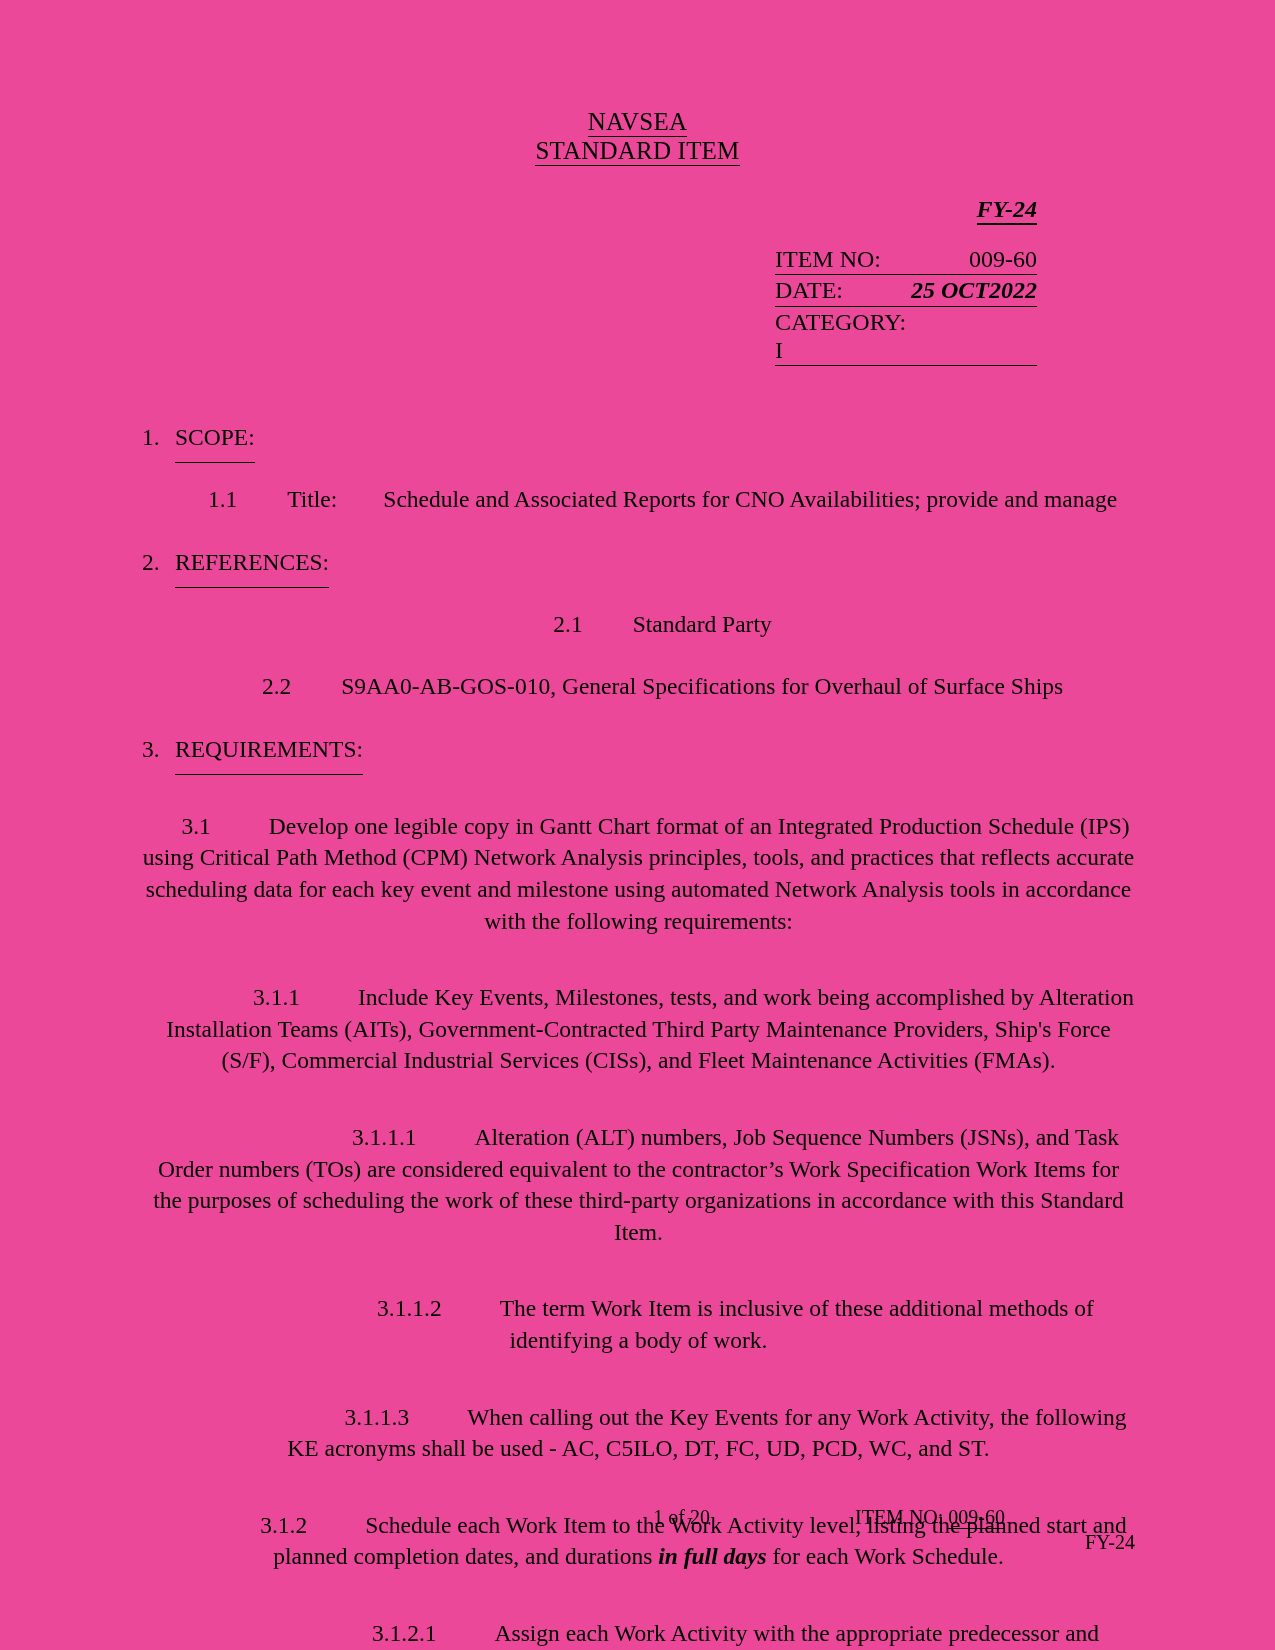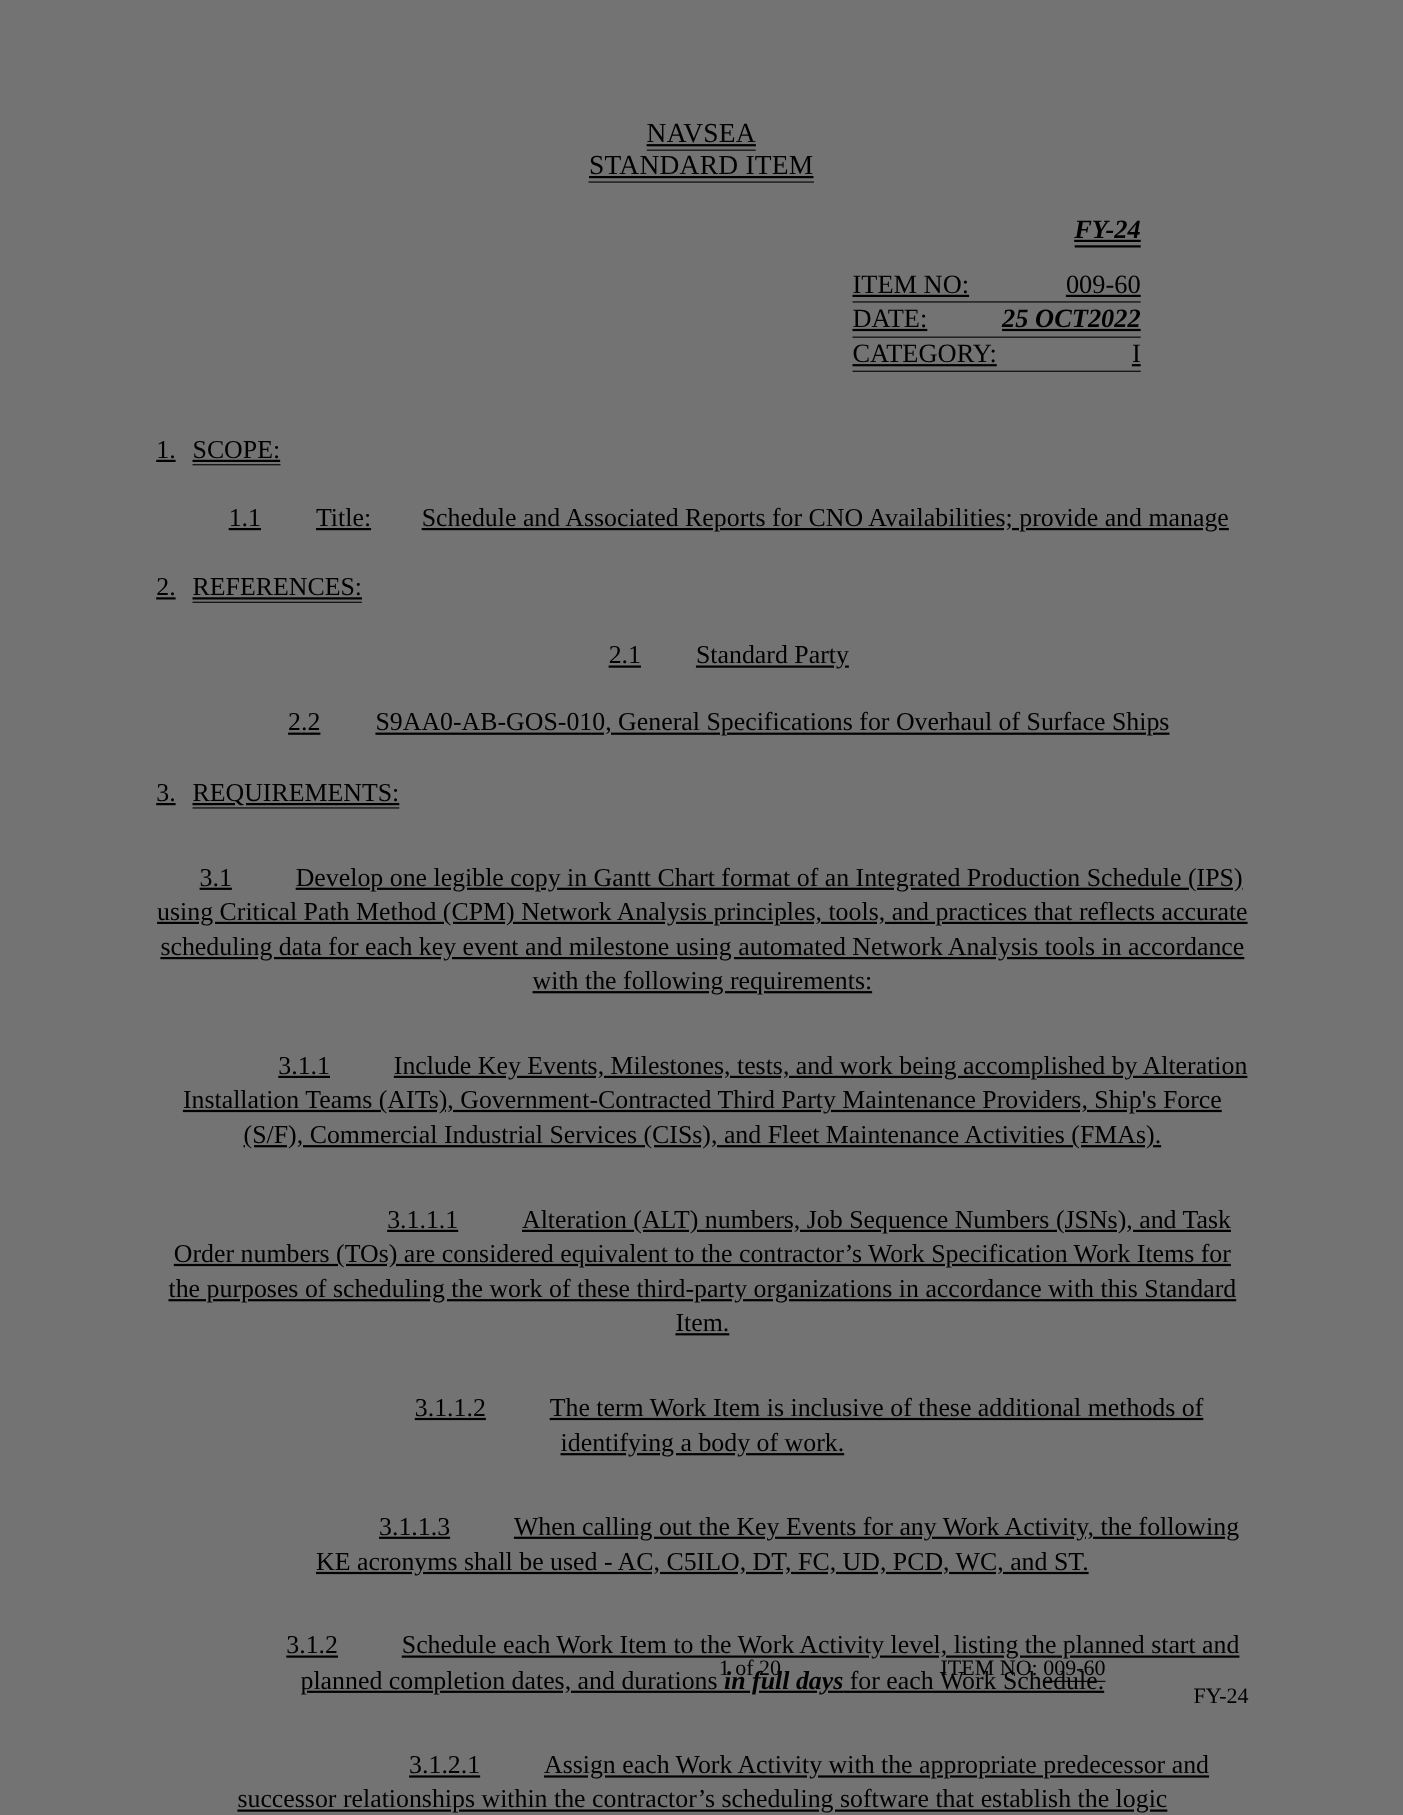--- a/index.html
+++ b/index.html
@@ -8,25 +8,24 @@
     background: #ffffff;
   }
   body {
     font-family: "Liberation Serif", "DejaVu Serif", serif;
     color: #000000;
   }
   .page {
     position: relative;
     width: 1275px;
     height: 1650px;
-    background: #737373;
+    background: #ec4899;
     box-sizing: border-box;
     padding: 0;
     overflow: hidden;
-    text-decoration: underline;
   }
 
   
   .doc-header {
     text-align: center;
     padding-top: 108px;
     line-height: 1.14;
   }
   .doc-header .line {
     font-size: 25px;
@@ -60,21 +59,21 @@
   }
   .meta-row {
     display: flex;
     justify-content: space-between;
     align-items: baseline;
     border-bottom: 1.6px solid #000;
     padding-bottom: 1px;
     margin-bottom: 1px;
     line-height: 1.18;
   }
-  .meta-row:last-child { margin-bottom: 0; }
+  .meta-row:last-child { margin-bottom: 0; flex-direction: column; }
   .meta-label { white-space: nowrap; }
   .meta-value { white-space: nowrap; }
   .meta-value.italic-bold {
     font-weight: bold;
     font-style: italic;
   }
 
   
   .body-area {
     margin-top: 46px;
@@ -89,21 +88,21 @@
     margin-bottom: 0;
     margin-top: 0;
   }
   .section-head .num {
     width: 33px;
     flex: none;
   }
   .section-head .title u {
     text-decoration: none;
     border-bottom: 1.6px solid #000;
-    padding-bottom: 0px;
+    padding-bottom: 12px;
     margin-top: 24px;
   }
 
   .para {
     margin-top: 30px;
     text-align: center;
     text-indent: 0;
   }
   .para.gap-lg { margin-top: 45px; }
   .lbl-1 { 

